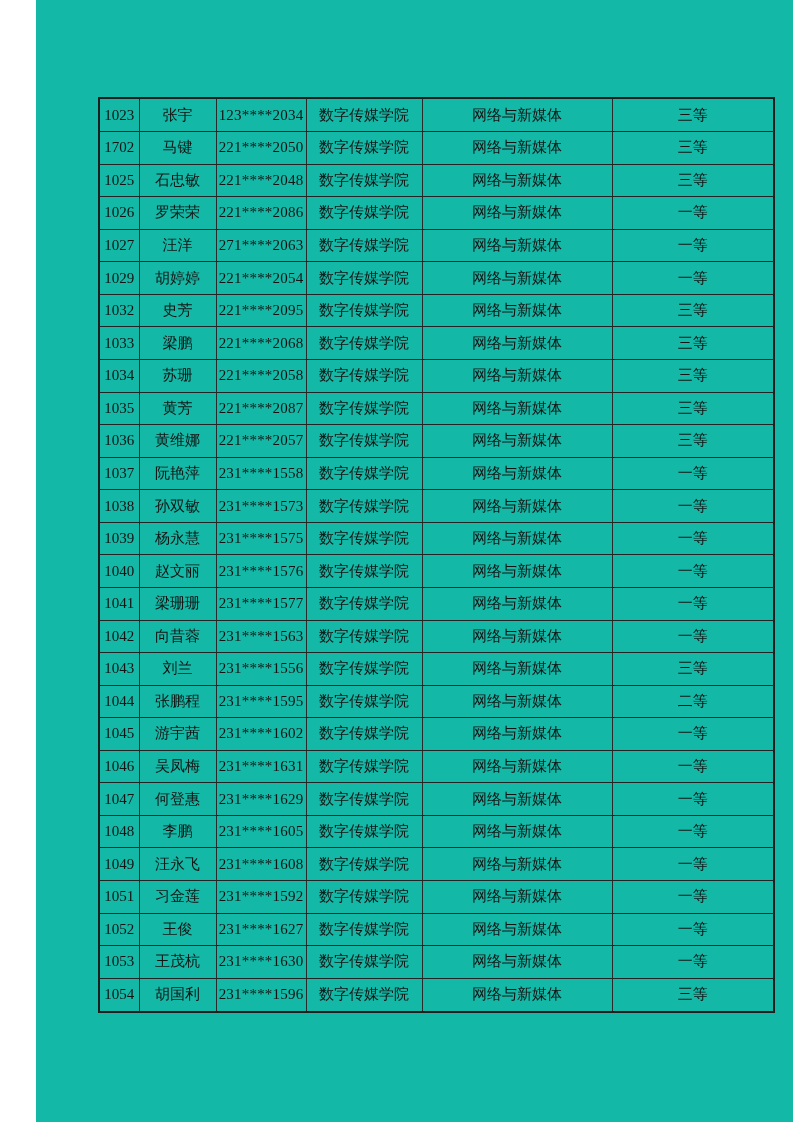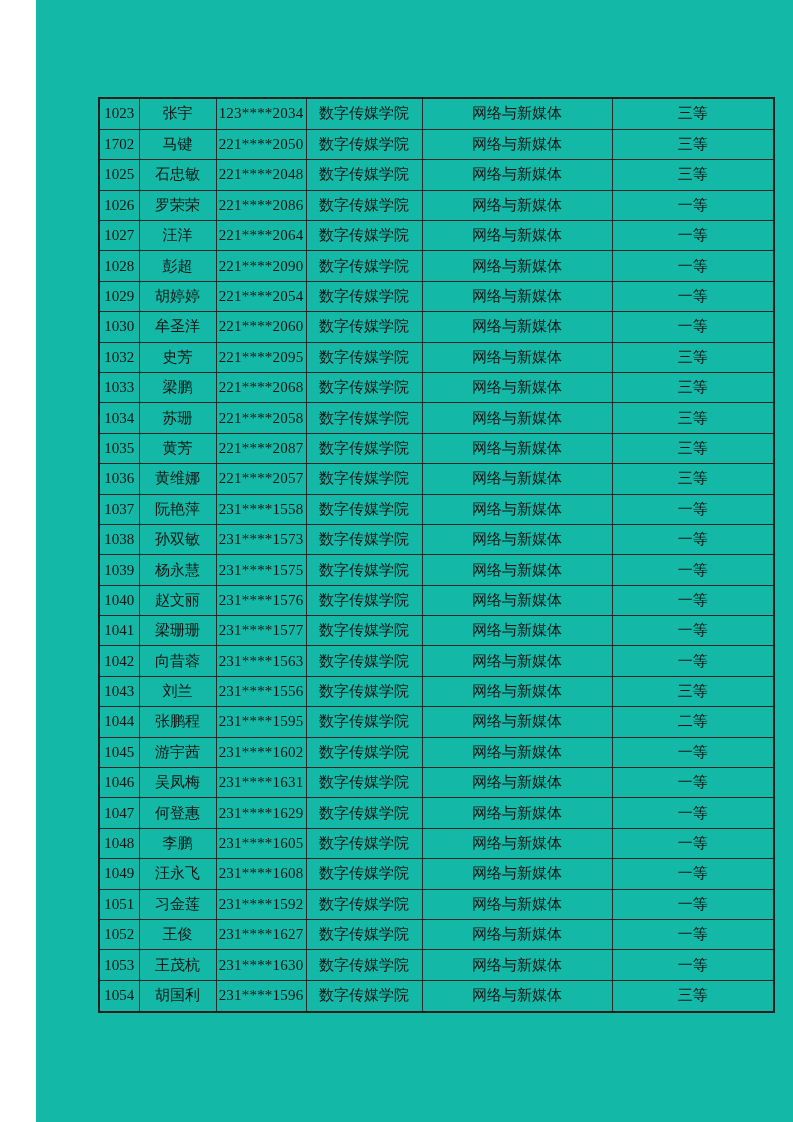--- a/index.html
+++ b/index.html
@@ -97,52 +97,36 @@
     <td class="col-name">罗荣荣</td>
     <td class="col-id">221****2086</td>
     <td class="col-college">数字传媒学院</td>
     <td class="col-major">网络与新媒体</td>
     <td class="col-award">一等</td>
   </tr>
 
   <tr>
     <td class="col-serial">1027</td>
     <td class="col-name">汪洋</td>
-    <td class="col-id">221****2064</td>
-    <td class="col-college">数字传媒学院</td>
-    <td class="col-major">网络与新媒体</td>
-    <td class="col-award">一等</td>
-  </tr>
-
-  <tr>
-    <td class="col-serial">1028</td>
-    <td class="col-name">彭超</td>
-    <td class="col-id">221****2090</td>
-    <td class="col-college">数字传媒学院</td>
-    <td class="col-major">网络与新媒体</td>
-    <td class="col-award">一等</td>
-  </tr>
+    <td class="col-id">271****2063</td>
+    <td class="col-college">数字传媒学院</td>
+    <td class="col-major">网络与新媒体</td>
+    <td class="col-award">一等</td>
+  </tr>
+
 
   <tr>
     <td class="col-serial">1029</td>
     <td class="col-name">胡婷婷</td>
     <td class="col-id">221****2054</td>
     <td class="col-college">数字传媒学院</td>
     <td class="col-major">网络与新媒体</td>
     <td class="col-award">一等</td>
   </tr>
 
-  <tr>
-    <td class="col-serial">1030</td>
-    <td class="col-name">牟圣洋</td>
-    <td class="col-id">221****2060</td>
-    <td class="col-college">数字传媒学院</td>
-    <td class="col-major">网络与新媒体</td>
-    <td class="col-award">一等</td>
-  </tr>
 
 
   <tr>
     <td class="col-serial">1032</td>
     <td class="col-name">史芳</td>
     <td class="col-id">221****2095</td>
     <td class="col-college">数字传媒学院</td>
     <td class="col-major">网络与新媒体</td>
     <td class="col-award">三等</td>
   </tr>

